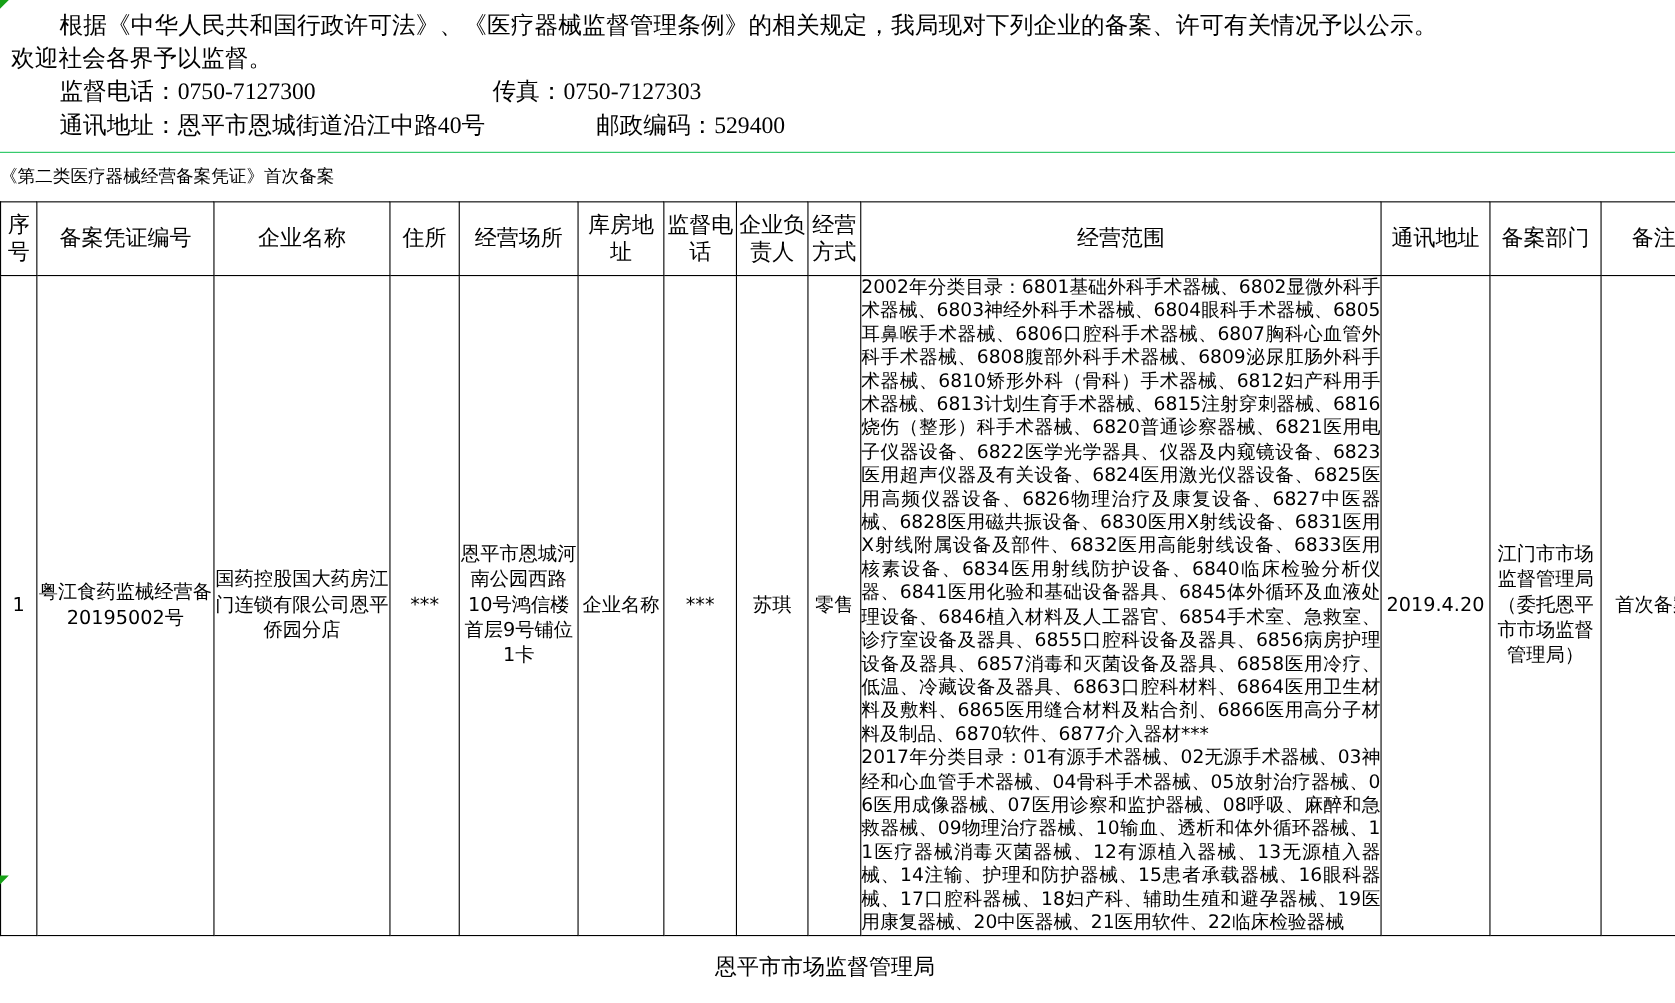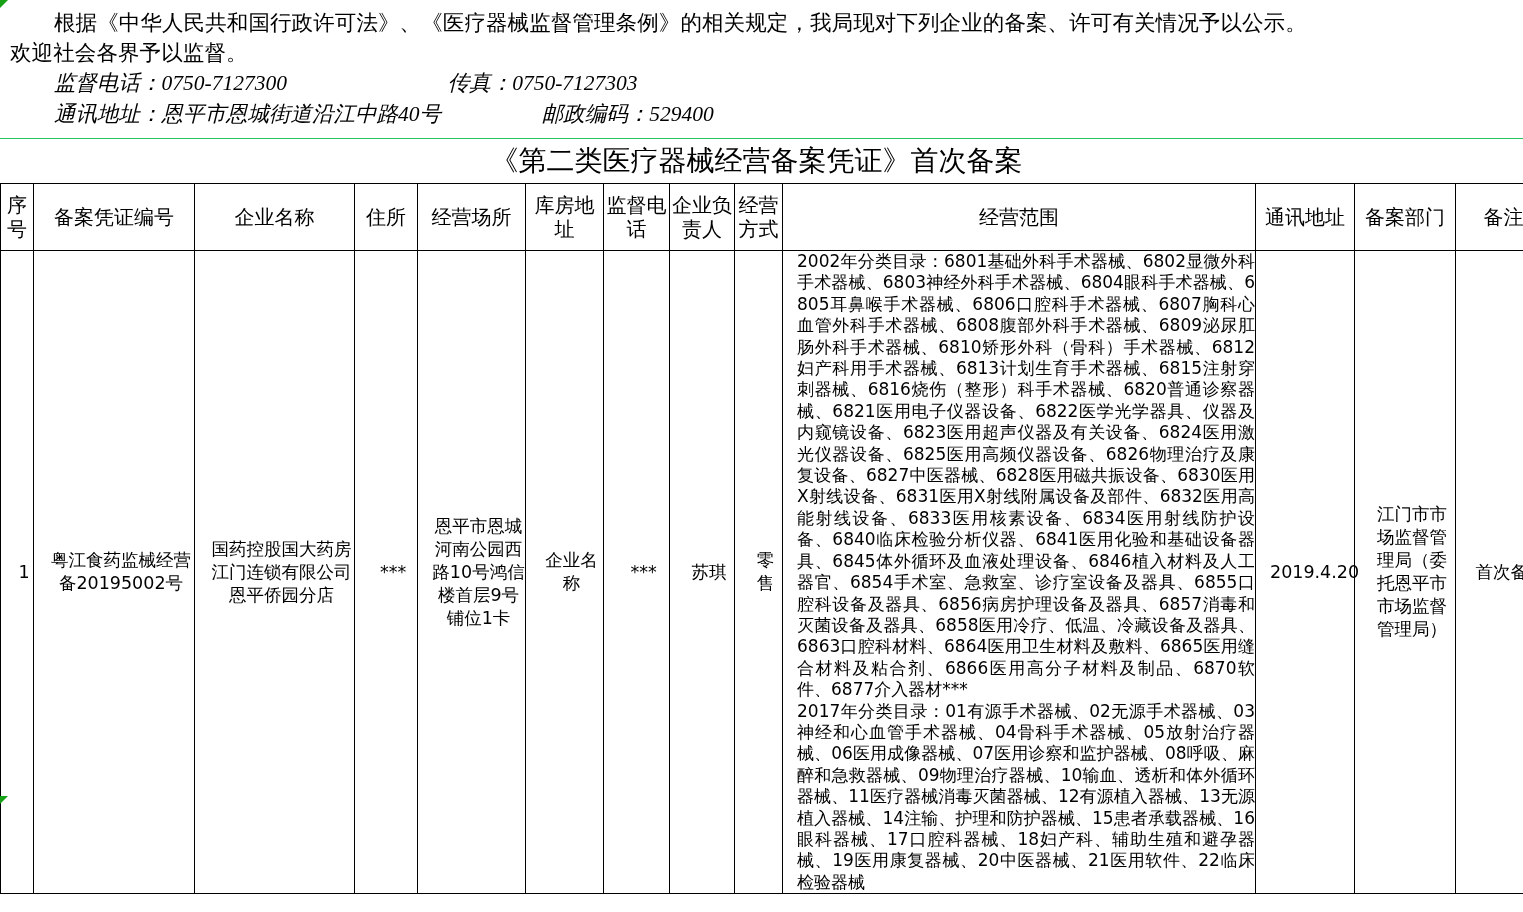--- a/index.html
+++ b/index.html
@@ -41,33 +41,32 @@
     white-space: nowrap;
     letter-spacing: 0.1px;
   }
   .head-line.para   { text-indent: 44px; }
   .kv-row {
     font-size: 21.5px;
     line-height: 31px;
     white-space: nowrap;
     display: block;
     text-indent: 44px;
-    font-style: italic;
   }
   .kv-gap1 { display: inline-block; width: 150px; }
   .kv-gap2 { display: inline-block; width: 90px; }
 
   
   .table-title {
     box-sizing: border-box;
     width: 1523px;
     height: 44px;
     line-height: 44px;
-    text-align: center;
-    font-size: 28px;
+    text-align: left;
+    font-size: 16px;
     font-family: "Liberation Serif", "DejaVu Serif", serif;
     padding-right: 10px;
   }
 
   
   table.grid {
     border-collapse: collapse;
     table-layout: fixed;
     width: 1512px;
     margin: 0;
@@ -85,21 +84,20 @@
     line-height: 24px;
     font-family: "Liberation Serif", "DejaVu Serif", serif;
     height: 66px;
     padding: 0 1px;
   }
   table.grid td {
     font-size: 17.5px;
     line-height: 23px;
     text-align: center;
     font-family: "DejaVu Sans", "Liberation Sans", sans-serif;
-    padding-left: 14px;
   }
   td.seq      { width: 30px; }
   td.cert     { width: 158px; text-align: left; padding: 0 3px; }
   td.company  { width: 157px; text-align: left; padding: 0 3px; }
   td.addr     { width: 60px; }
   td.site     { width: 105px; text-align: left; padding: 0 3px; margin-left: 36px; }
   td.ware     { width: 75px; }
   td.legal    { width: 63px; }
   td.person   { width: 62px; }
   td.mode     { width: 45px; }

